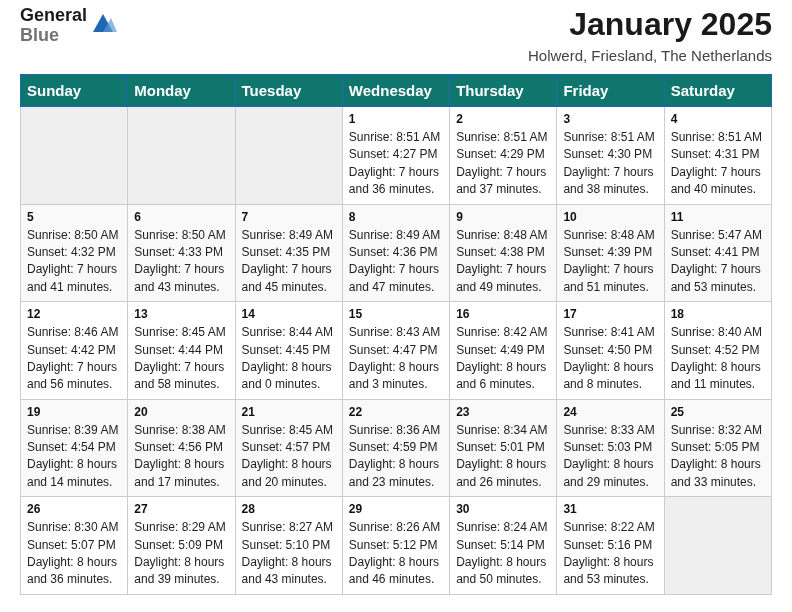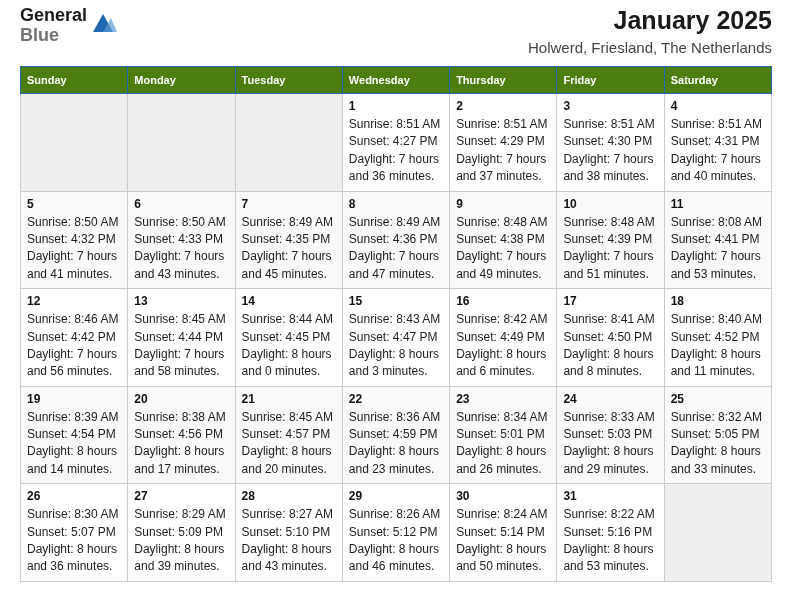--- a/index.html
+++ b/index.html
@@ -42,38 +42,38 @@
     .logo-icon {
       width: 28px;
       height: 28px;
       margin-left: 2px;
       margin-top: -4px;
     }
     .title-block {
       text-align: right;
     }
     .month-title {
-      font-size: 25px;
+      font-size: 32px;
       font-weight: bold;
       color: #1a1a1a;
     }
     .location-title {
       font-size: 15px;
       color: #444;
       margin-top: 4px;
     }
     .calendar {
       width: 100%;
       border-collapse: collapse;
       border: 1px solid #bbb;
     }
     .calendar th {
-      background: #4d7c0f;
+      background: #0f766e;
       color: #fff;
-      font-size: 11px;
+      font-size: 15px;
       font-weight: bold;
       padding: 7px 6px;
       text-align: left;
       border: 1px solid #2166b0;
     }
     .calendar td {
       border: 1px solid #ccc;
       vertical-align: top;
       padding: 5px 6px;
       font-size: 11px;
@@ -201,21 +201,21 @@
 Daylight: 7 hours and 49 minutes.</div>
           </td>
           <td>
             <div class="day-num">10</div>
             <div class="day-info">Sunrise: 8:48 AM
 Sunset: 4:39 PM
 Daylight: 7 hours and 51 minutes.</div>
           </td>
           <td>
             <div class="day-num">11</div>
-            <div class="day-info">Sunrise: 8:08 AM
+            <div class="day-info">Sunrise: 5:47 AM
 Sunset: 4:41 PM
 Daylight: 7 hours and 53 minutes.</div>
           </td>
         </tr>
         <tr>
           <td>
             <div class="day-num">12</div>
             <div class="day-info">Sunrise: 8:46 AM
 Sunset: 4:42 PM
 Daylight: 7 hours and 56 minutes.</div>

